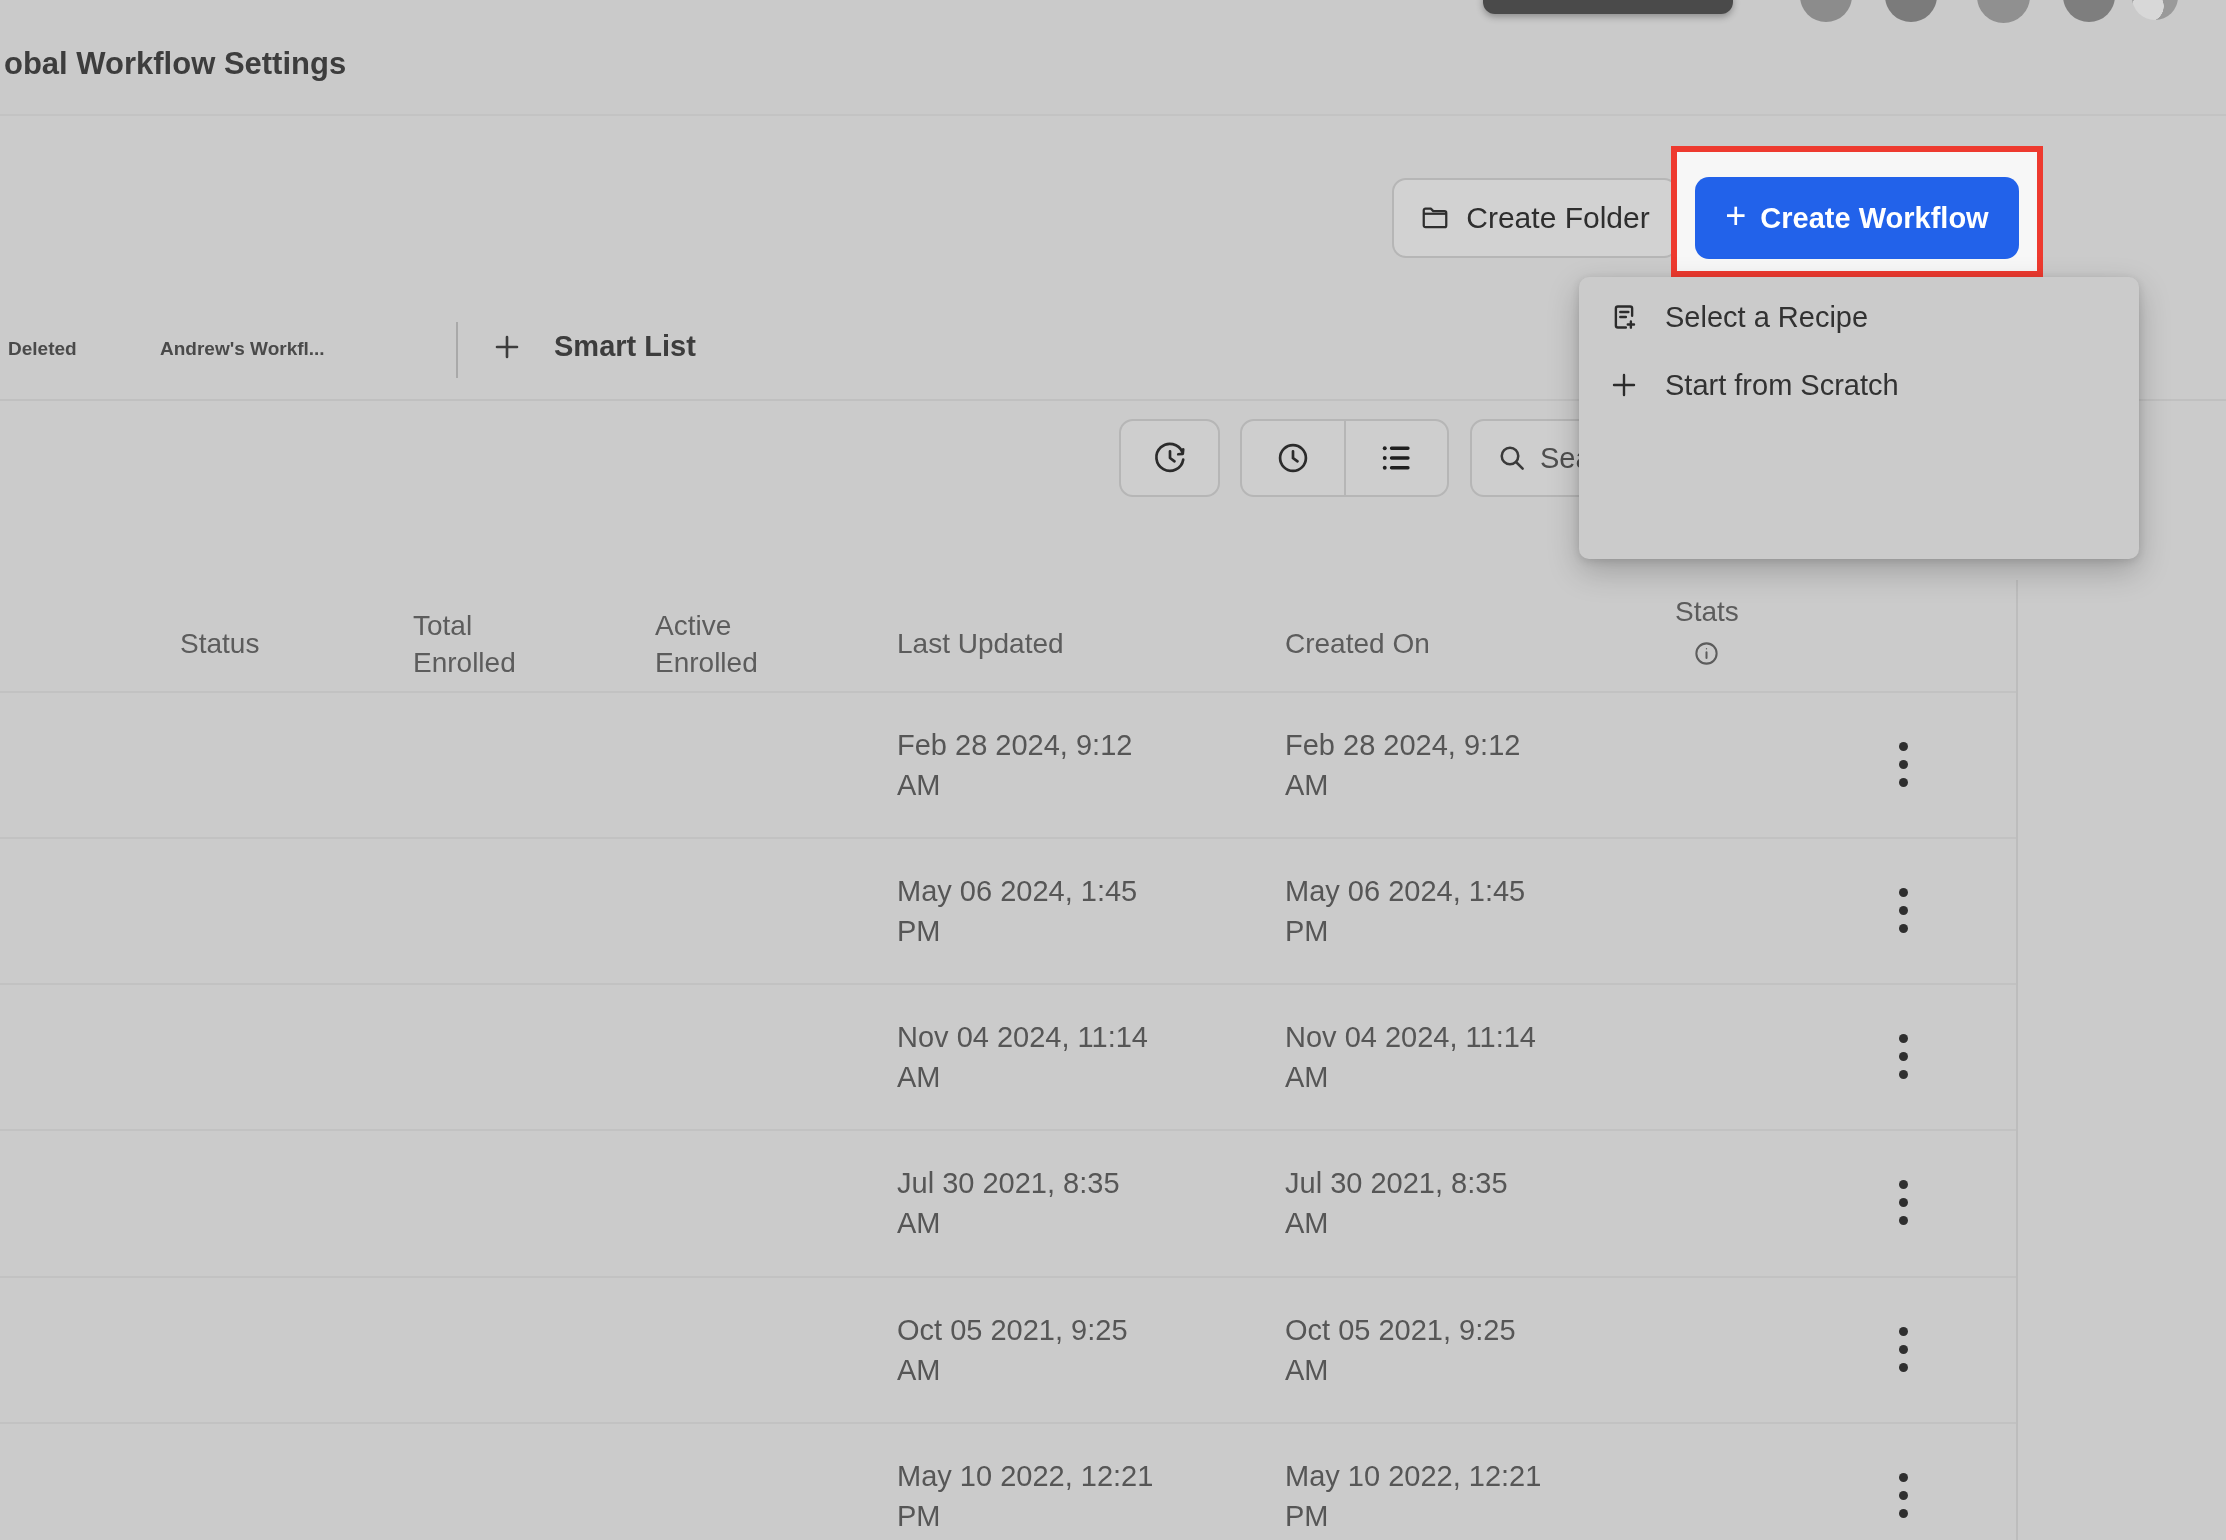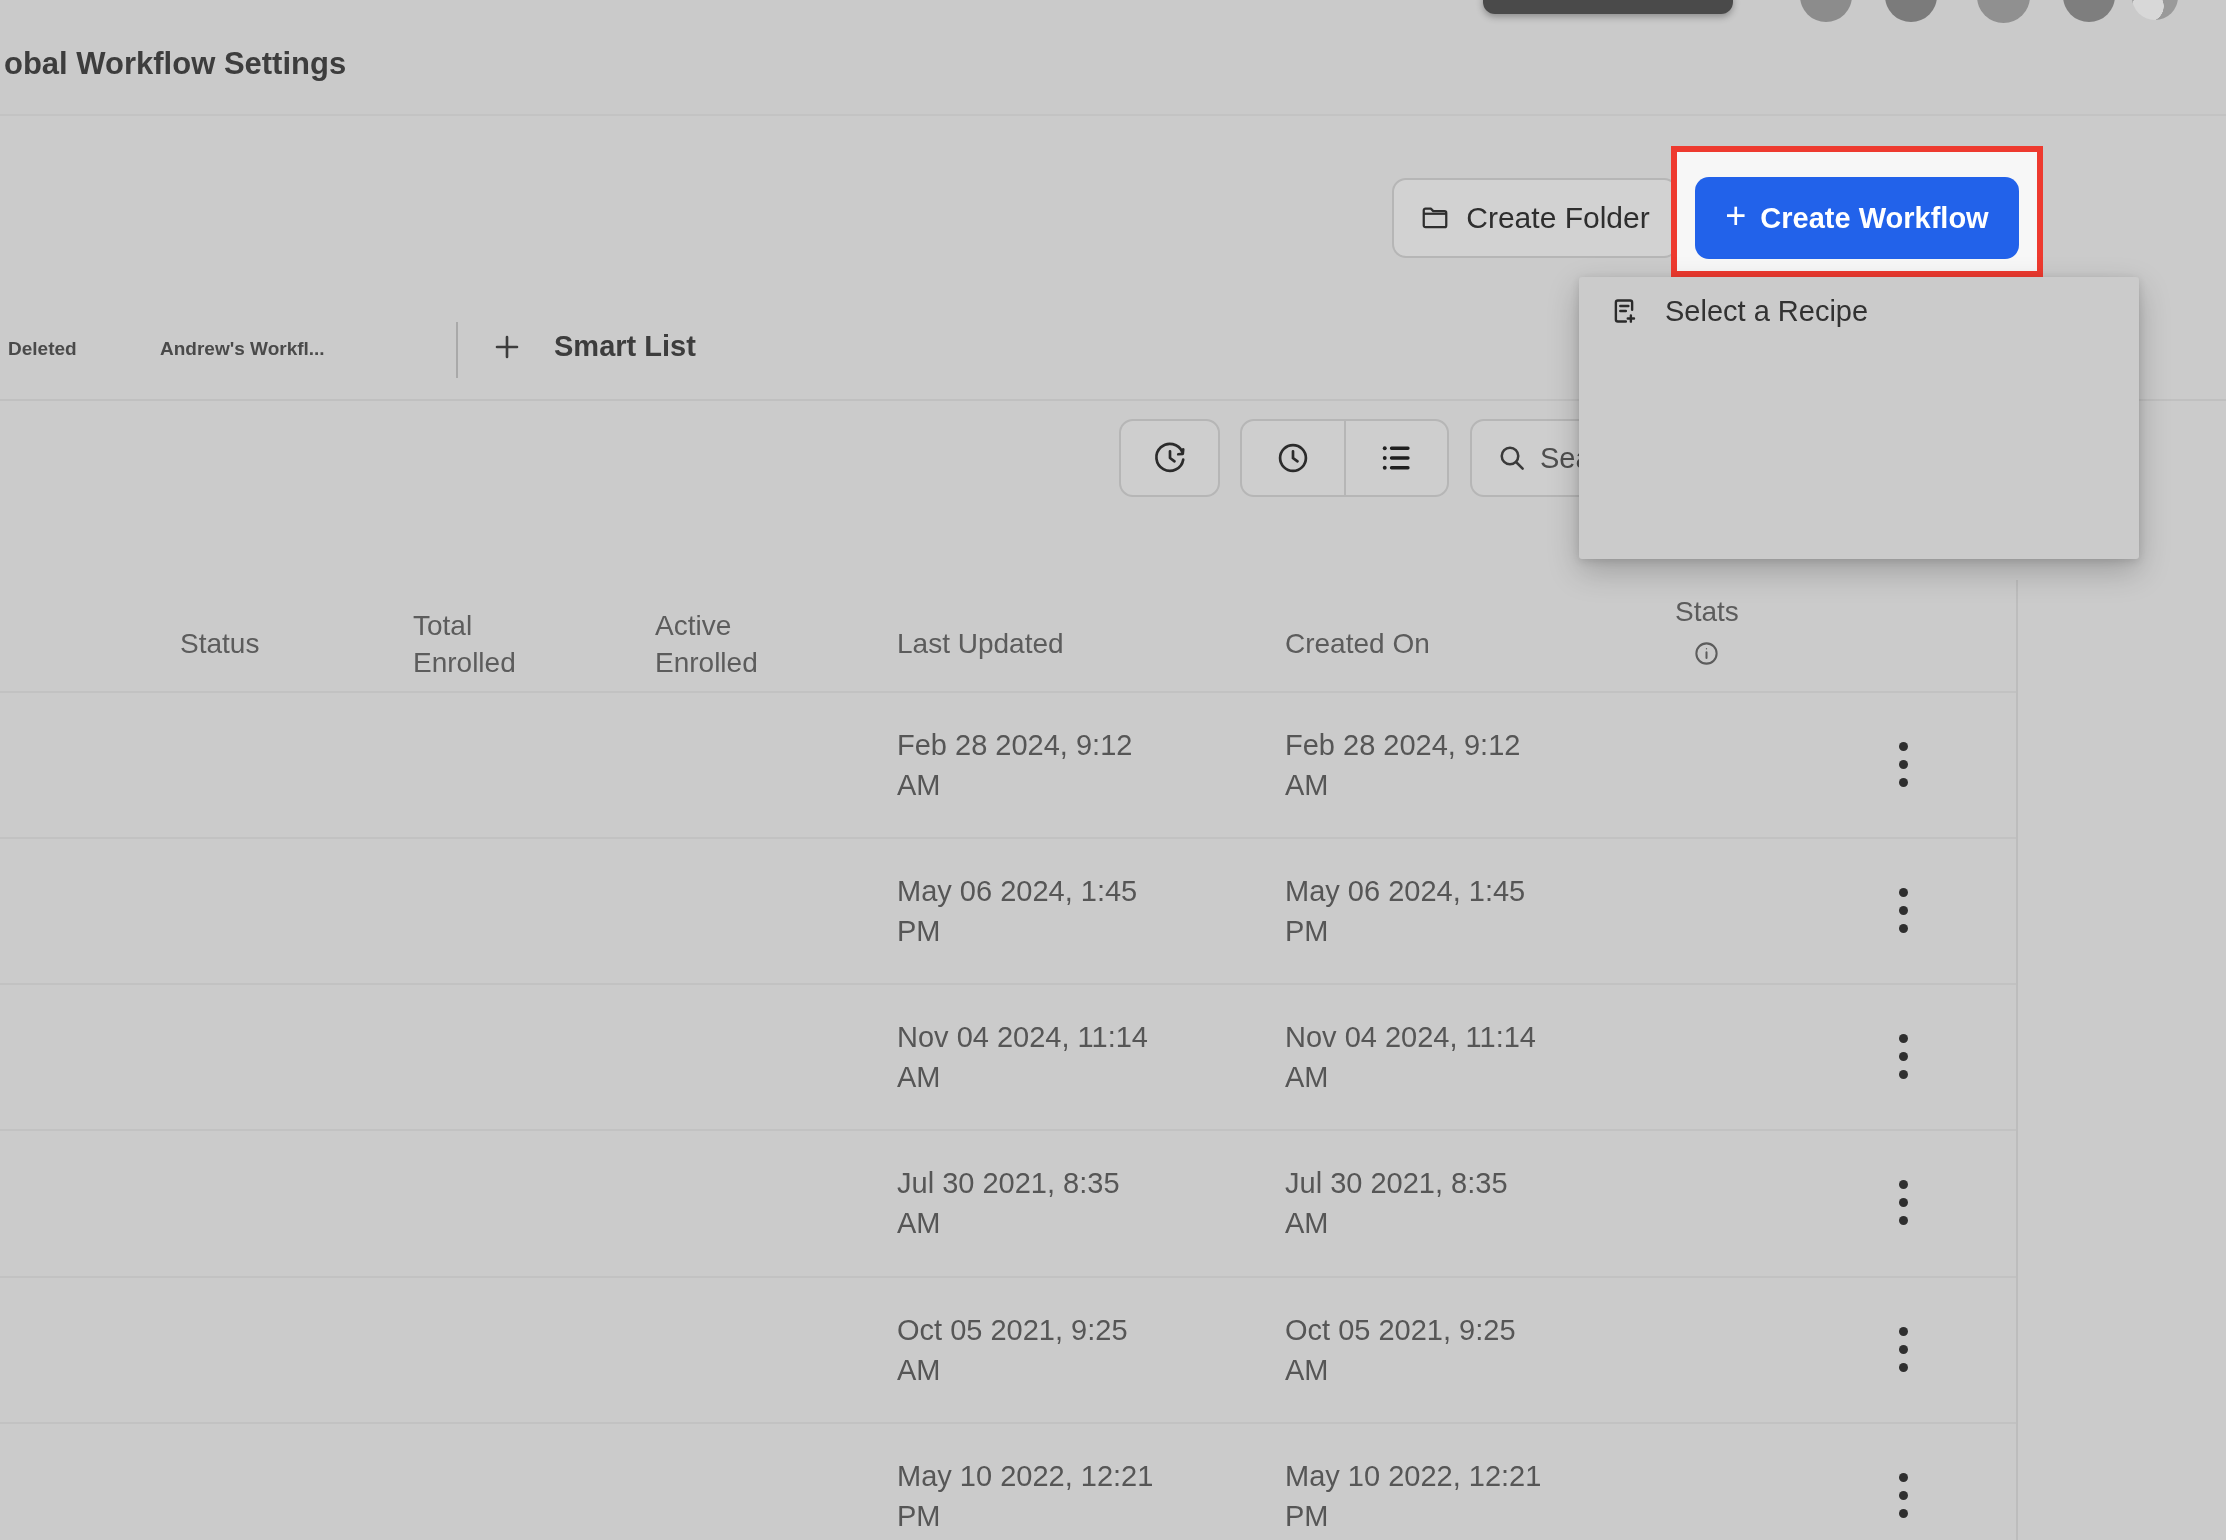--- a/index.html
+++ b/index.html
@@ -42,23 +42,23 @@
     display:flex;align-items:center;justify-content:center;gap:16px;cursor:pointer;}
   .btn-folder span{font-size:30px;font-weight:500;color:var(--ink);}
   .red-box{left:1671px;top:146px;width:372px;height:131px;background:#f7f7f7;
     border:6px solid var(--red);}
   .btn-workflow{left:18px;top:25px;width:324px;height:82px;border-radius:14px;
     background:var(--accent);display:flex;align-items:center;justify-content:center;gap:14px;cursor:pointer;}
   .btn-workflow .plus{color:#fff;font-size:36px;font-weight:400;line-height:1;margin-top:-4px;}
   .btn-workflow span.lbl{color:#fff;font-size:29px;font-weight:600;white-space:nowrap;}
 
   
-  .menu{left:1579px;top:277px;width:560px;height:282px;background:#cbcbcb;border-radius:3px;
+  .menu{left:1579px;top:277px;width:560px;height:282px;background:#cbcbcb;border-radius:10px;
     box-shadow:0 12px 32px rgba(0,0,0,.22), 0 2px 8px rgba(0,0,0,.12);
-    z-index:20;}
+    z-index:20;padding-top:6px;}
   .menu-item{display:flex;align-items:center;gap:26px;height:68px;padding-left:30px;cursor:pointer;}
   .menu-item .lbl{font-size:29px;font-weight:500;color:#323232;white-space:nowrap;}
   .micon{width:30px;height:30px;flex:0 0 30px;display:flex;align-items:center;justify-content:center;}
 
   
   .tab{top:338px;font-size:19px;font-weight:600;color:#4a4a4a;white-space:nowrap;cursor:pointer;}
   .tab-deleted{left:8px;}
   .tab-andrews{left:160px;}
   .tab-divider{left:456px;top:322px;width:2px;height:56px;background:#a9a9a9;}
   .smart-list{left:492px;top:330px;display:flex;align-items:center;gap:32px;cursor:pointer;}
@@ -126,20 +126,28 @@
   <div class="menu-item">
     <span class="micon">
       <svg width="30" height="30" viewBox="0 0 24 24" fill="none" stroke="#2b2b2b" stroke-width="1.9" stroke-linecap="round" stroke-linejoin="round">
         <path d="M18.5 11V5.2c0-.9-.7-1.6-1.6-1.6H7.1c-.9 0-1.6.7-1.6 1.6v13.6c0 .9.7 1.6 1.6 1.6h6.4"></path>
         <path d="M9 8h6.5M9 12h4.5"></path>
         <path d="M17.5 15.5v5M15 18h5"></path>
       </svg>
     </span>
     <span class="lbl">Select a Recipe</span>
   </div>
+  <div class="menu-item">
+    <span class="micon">
+      <svg width="30" height="30" viewBox="0 0 24 24" fill="none" stroke="#2b2b2b" stroke-width="1.9" stroke-linecap="round">
+        <path d="M12 4v16M4 12h16"></path>
+      </svg>
+    </span>
+    <span class="lbl">Start from Scratch</span>
+  </div>
 </div>
 
 <div class="abs tab tab-deleted">Deleted</div>
 <div class="abs tab tab-andrews">Andrew's Workfl...</div>
 <div class="abs tab-divider"></div>
 <div class="abs smart-list">
   <span class="micon">
     <svg width="30" height="30" viewBox="0 0 24 24" fill="none" stroke="#3d3d3d" stroke-width="2.1" stroke-linecap="round">
       <path d="M12 4v16M4 12h16"></path>
     </svg>

